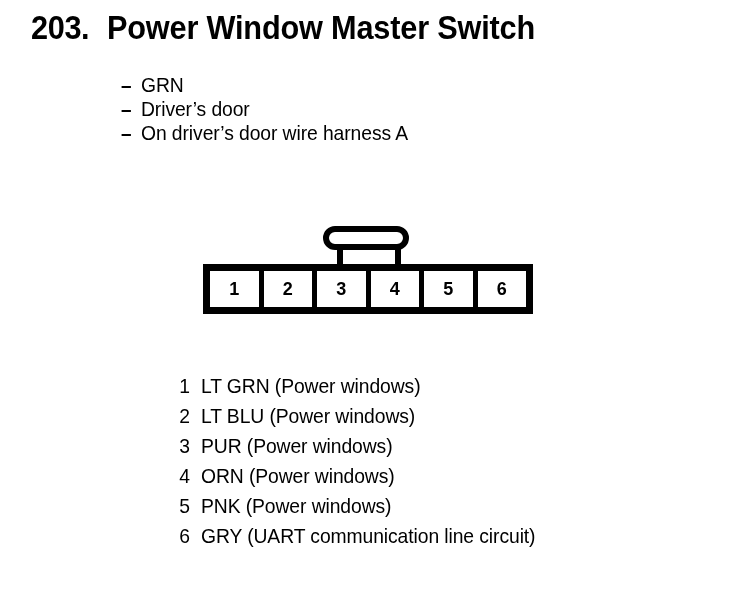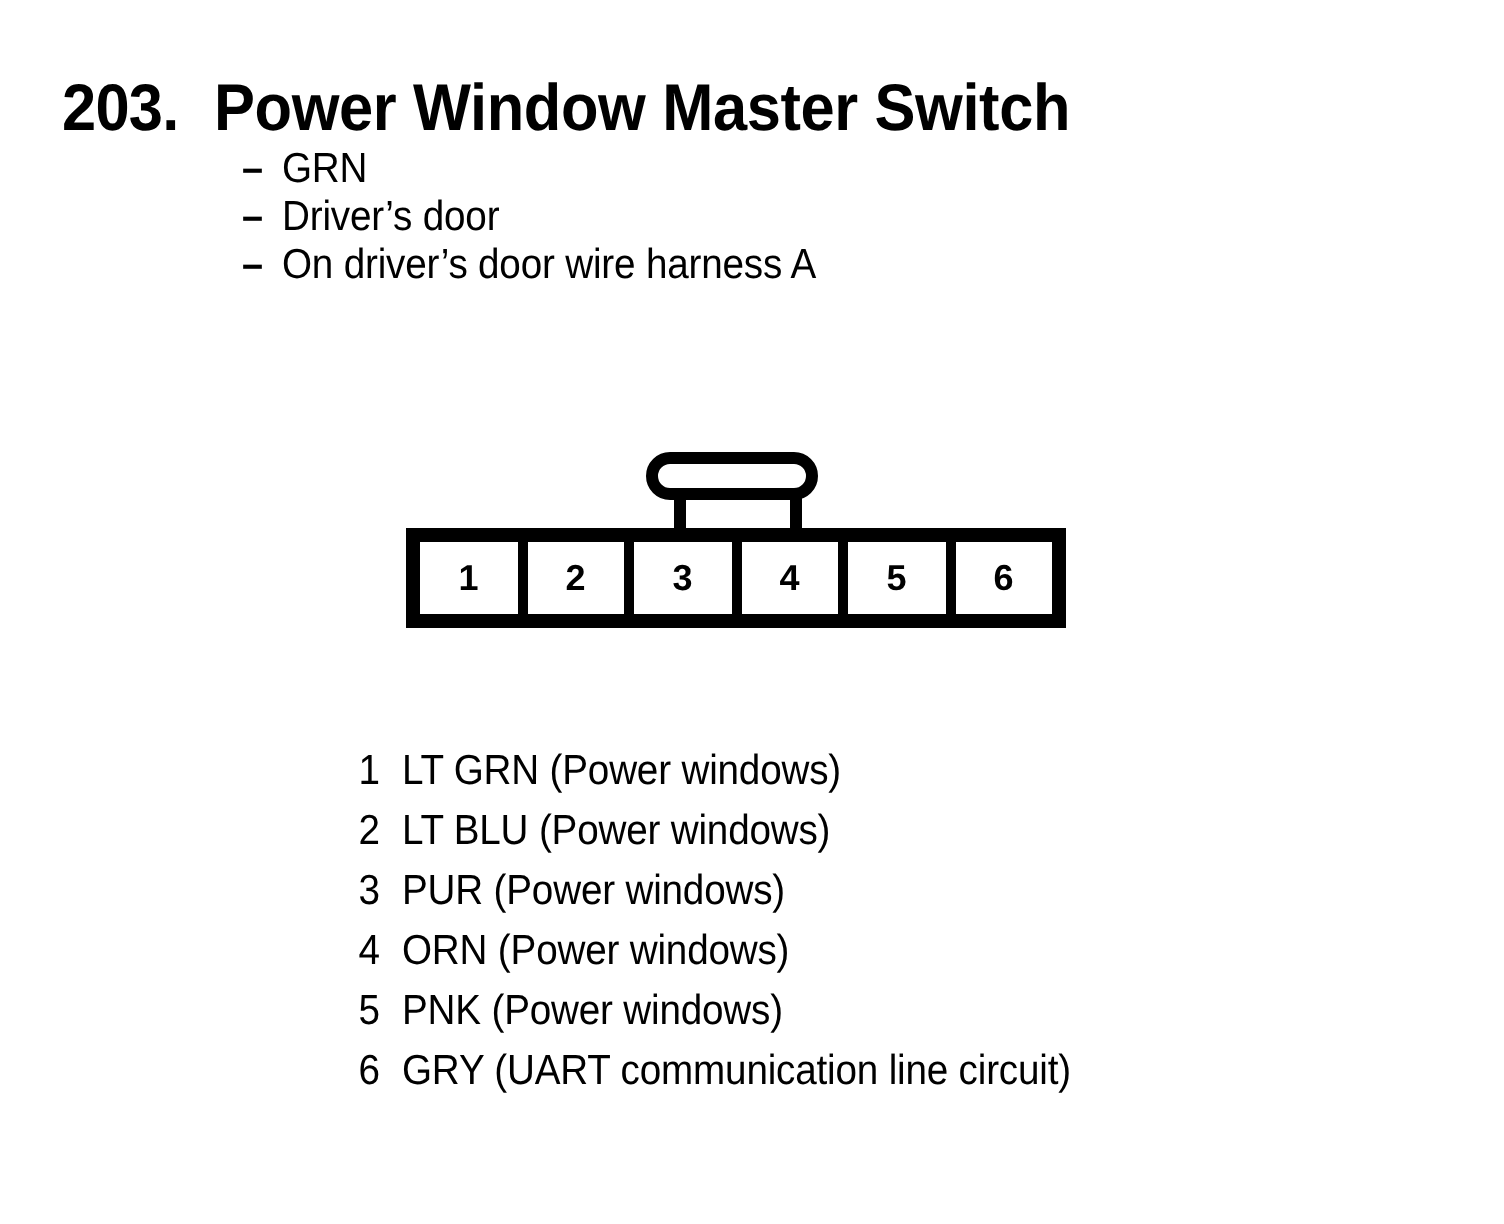--- a/index.html
+++ b/index.html
@@ -14,21 +14,21 @@
     overflow: hidden;
     font-family: "Liberation Sans", "DejaVu Sans", sans-serif;
     color: #000000;
     -webkit-font-smoothing: none;
   }
 
   
   #title-block {
     position: absolute;
     left: 31px;
-    top: 35px;
+    top: 9px;
     display: flex;
     align-items: flex-start;
     white-space: nowrap;
   }
   #title-number {
     font-size: 33px;
     font-weight: bold;
     letter-spacing: -0.4px;
     transform: scaleX(0.93);
     transform-origin: left center;

